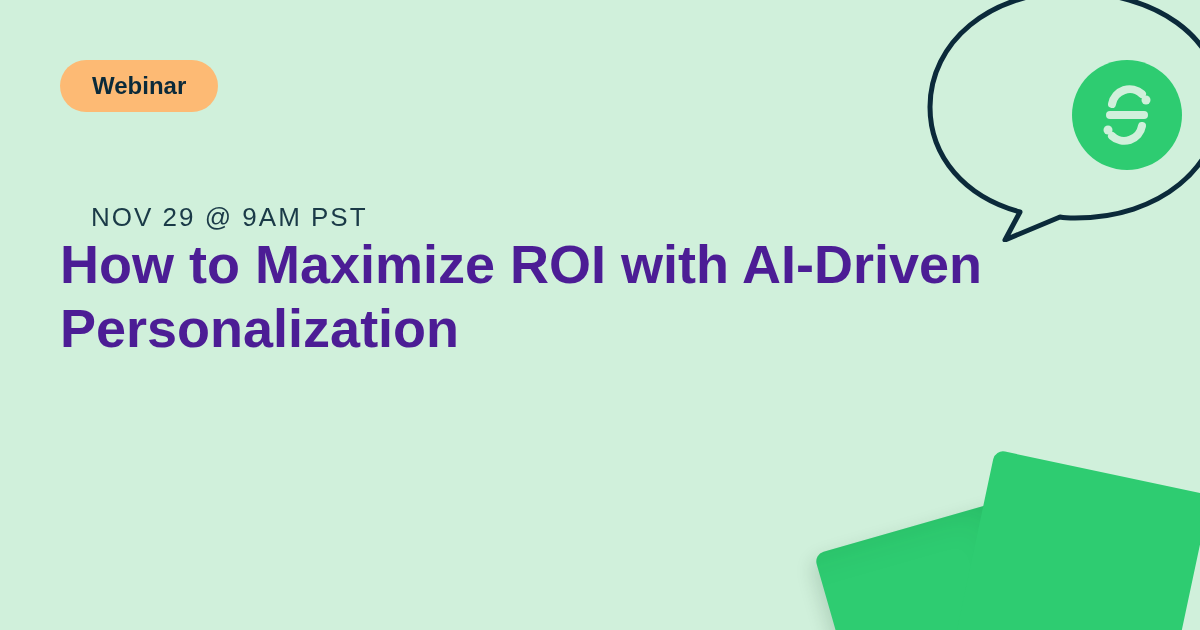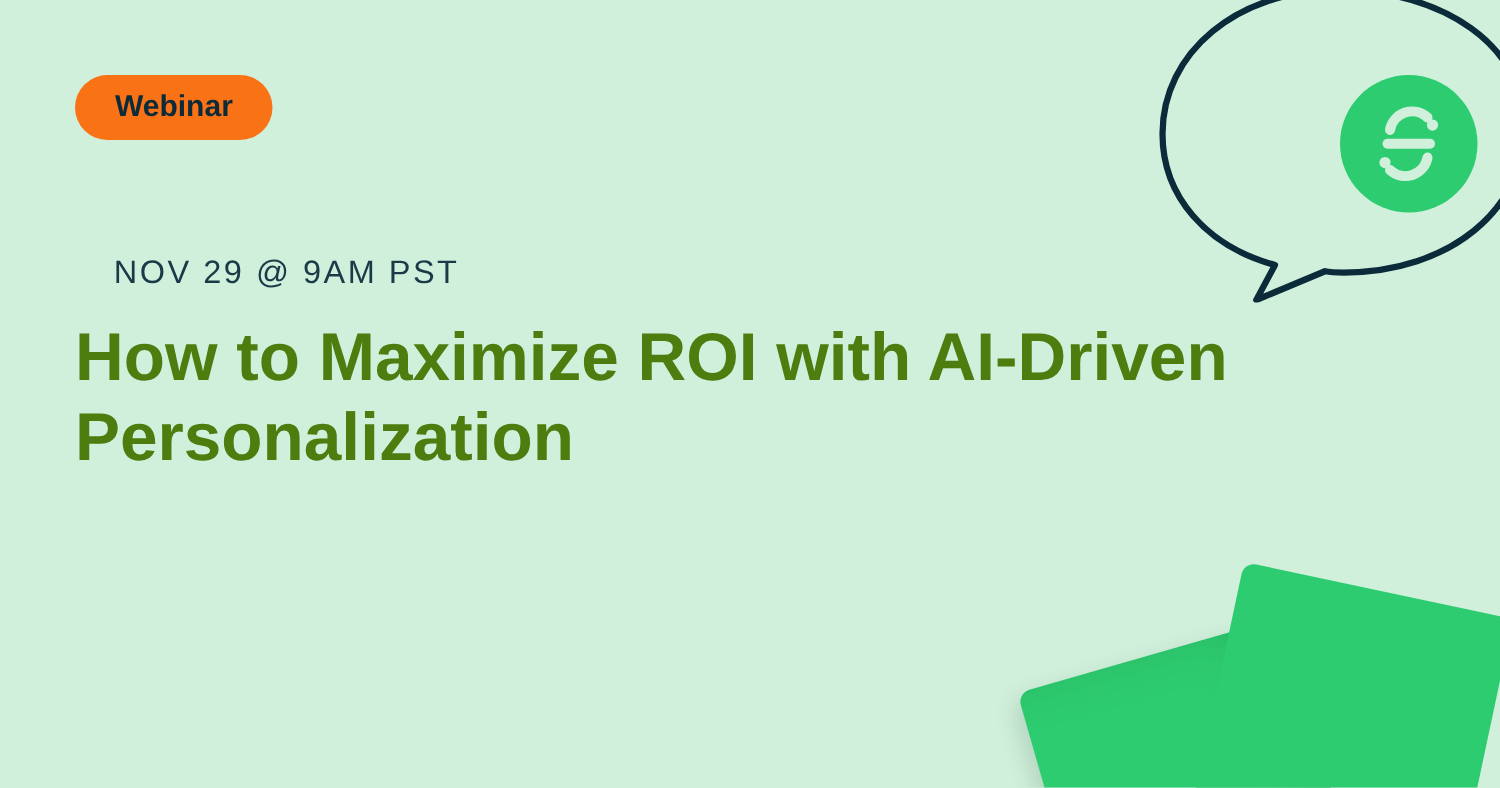--- a/index.html
+++ b/index.html
@@ -19,40 +19,39 @@
 
     .content {
       position: absolute;
       left: 60px;
       top: 60px;
       z-index: 10;
     }
 
     .badge {
       display: inline-block;
-      background-color: #f97316;
+      background-color: #fdba74;
       color: #0b2a3a;
       font-size: 24px;
       font-weight: 700;
       padding: 12px 32px;
       border-radius: 999px;
     }
 
     .datetime {
       margin-top: 90px;
       color: #1a3a47;
       font-size: 26px;
       letter-spacing: 2px;
       font-weight: 500;
       margin-left: 31px;
     }
 
     .title {
-      margin-top: 22px;
-      color: #4d7c0f;
+      color: #4c1d95;
       font-size: 54px;
       font-weight: 800;
       line-height: 1.18;
       max-width: 960px;
     }
 
     
     .speech-bubble {
       position: absolute;
       top: -18px;

